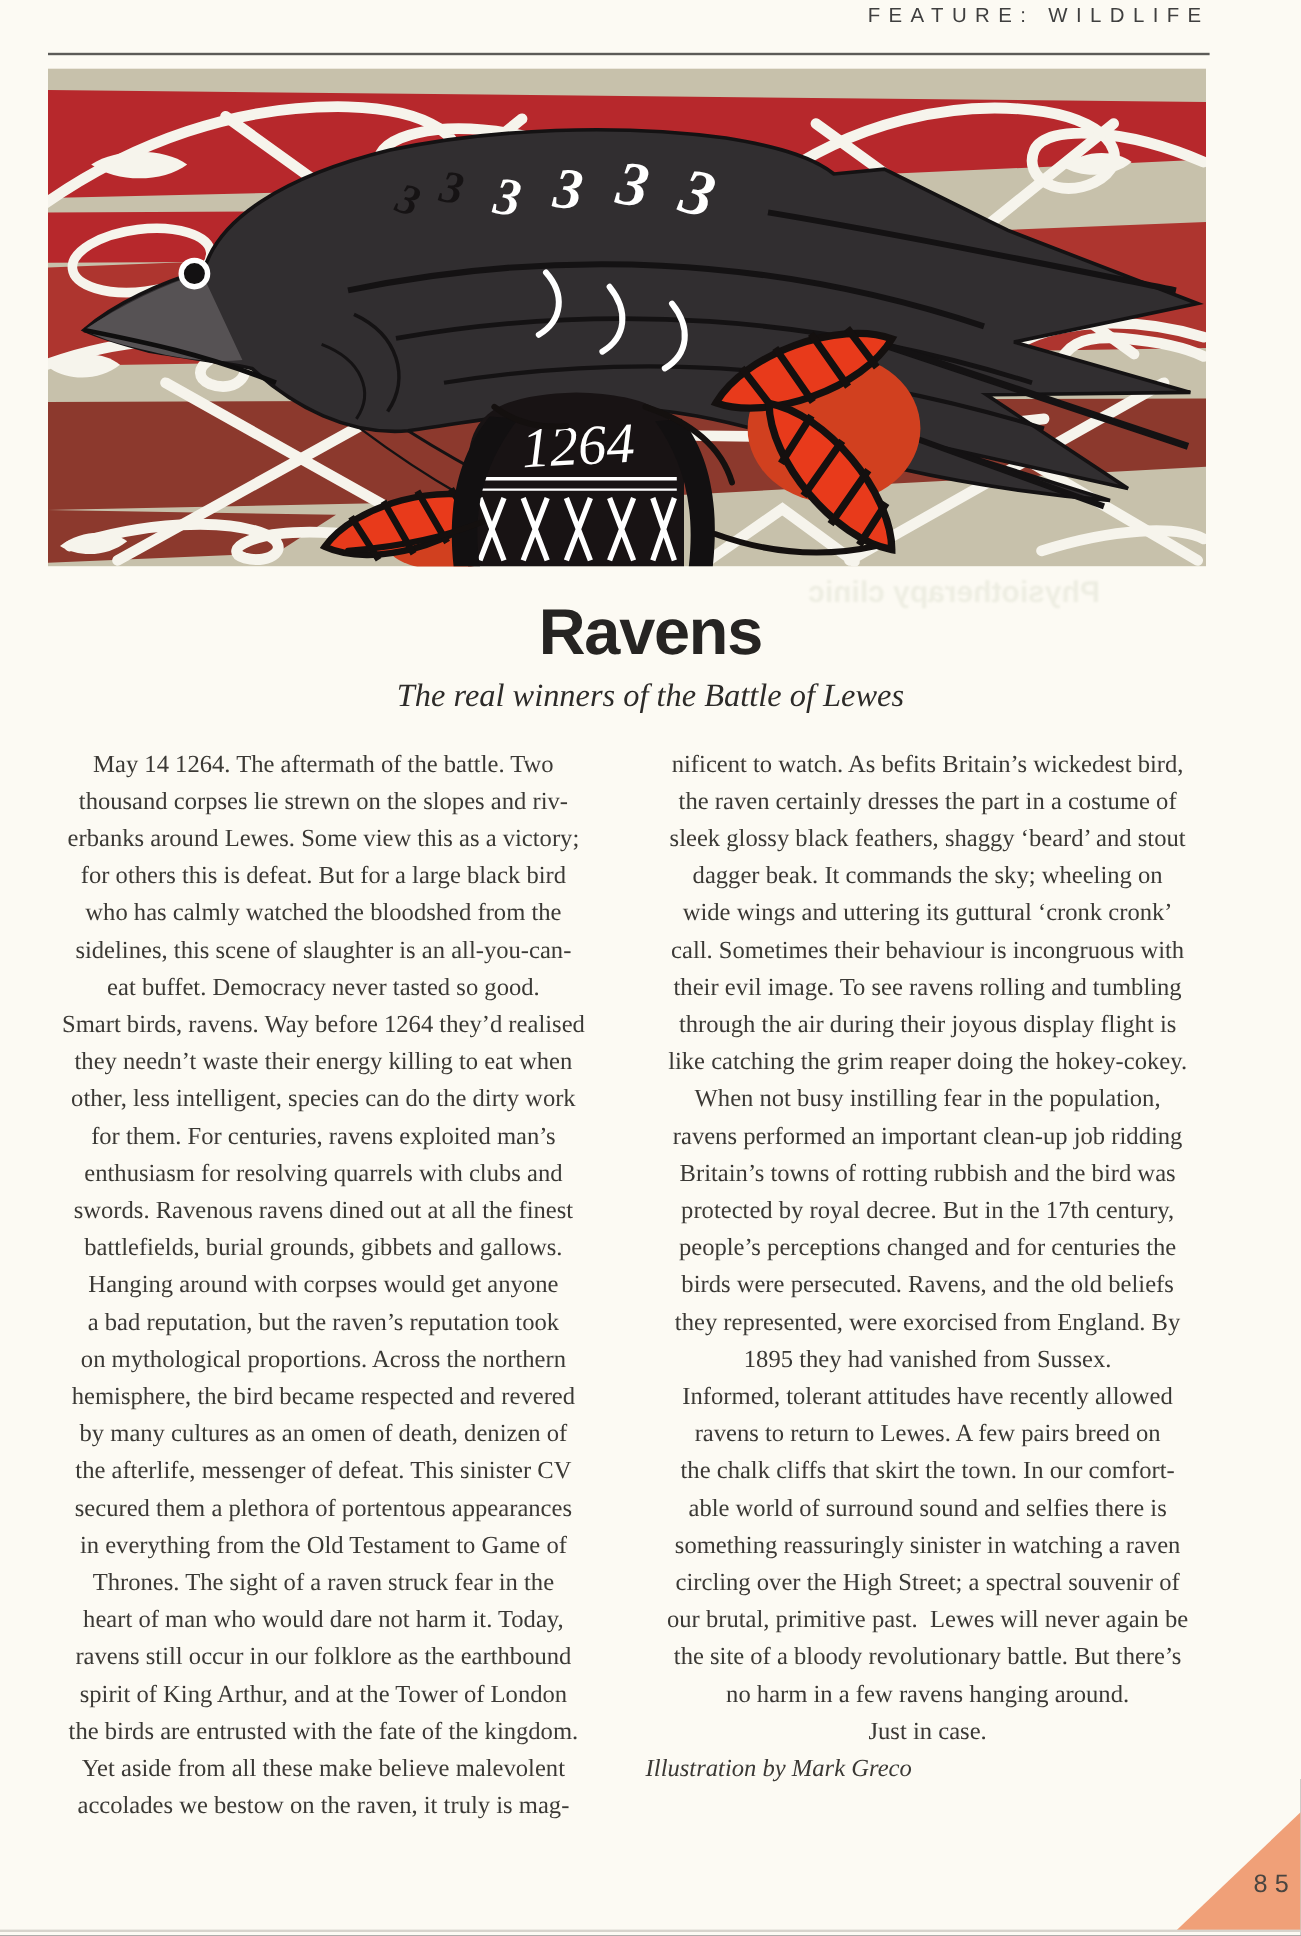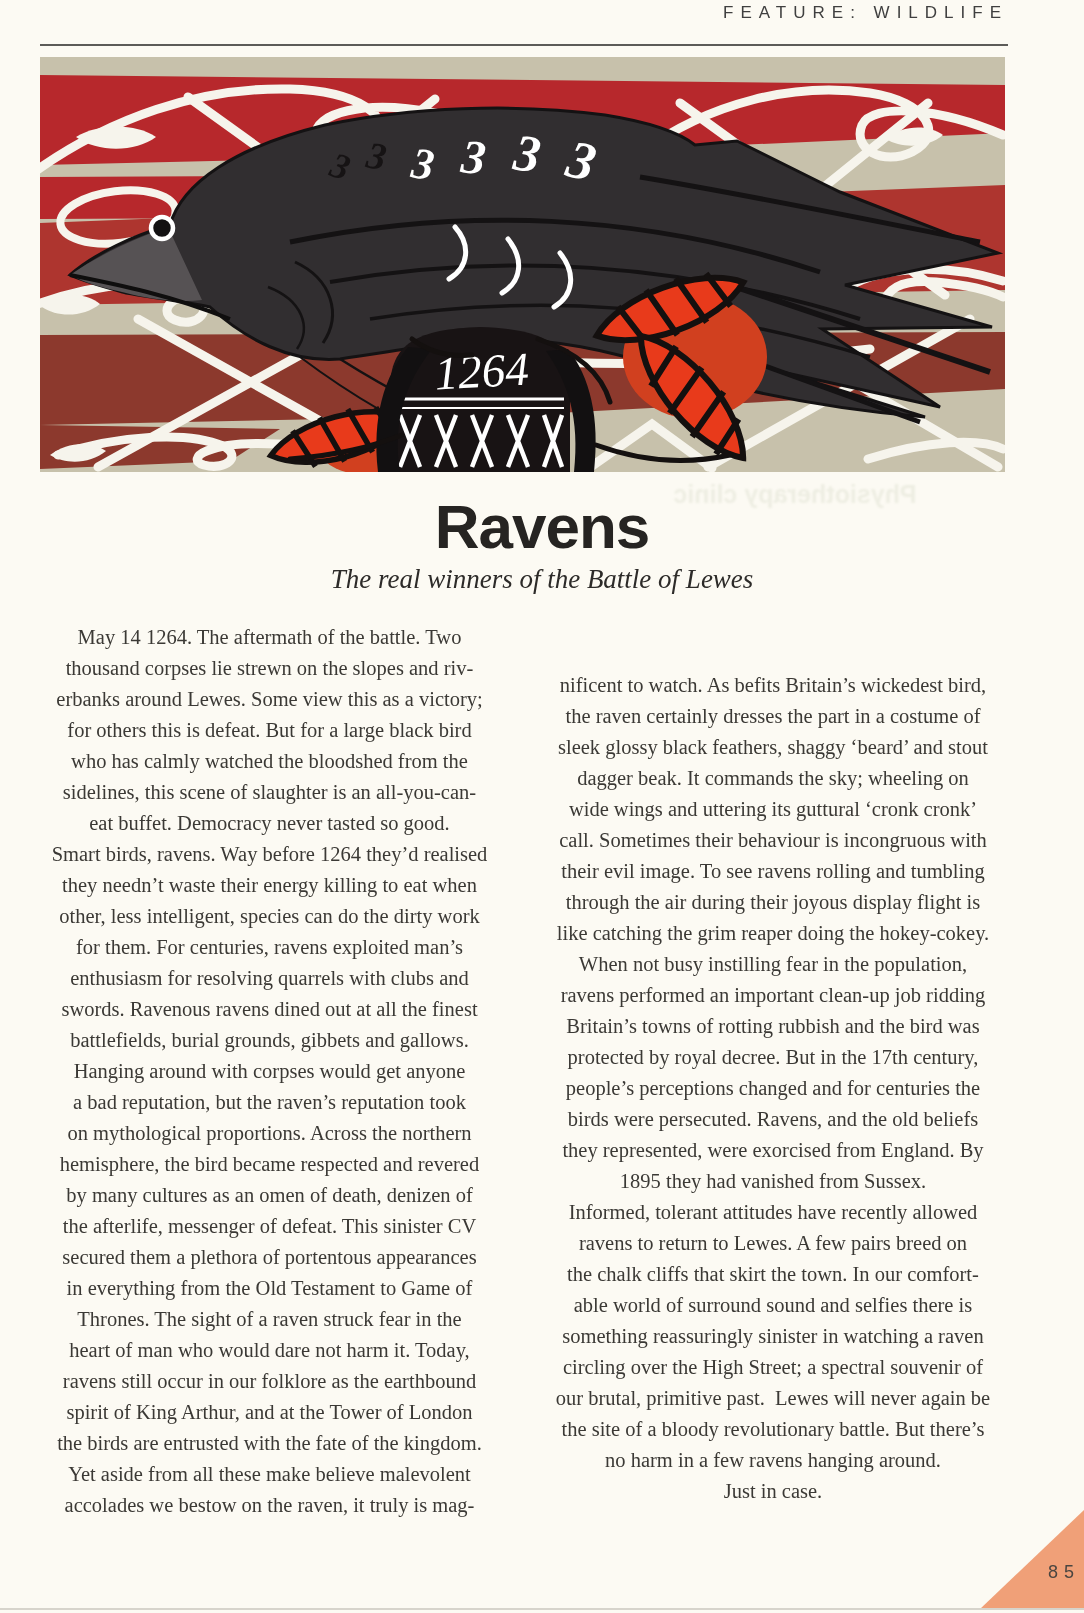--- a/index.html
+++ b/index.html
@@ -22,43 +22,43 @@
   }
   .ghost-text {
     position:absolute; top:480px; left:630px; width:330px;
     font-family:"Liberation Sans", sans-serif; font-weight:bold;
     font-size:25px; color:#8e9b74; opacity:0.13;
     transform:scaleX(-1); filter:blur(1px); text-align:center;
   }
   .article-title {
     position:absolute; top:496px; left:0; width:100%; text-align:center;
     font-family:"Liberation Sans", sans-serif; font-weight:bold;
-    font-size:62px; line-height:62px; letter-spacing:-1px; color:#262422;
+    font-size:54px; line-height:62px; letter-spacing:-1px; color:#262422;
   }
   .article-subtitle {
     position:absolute; top:564px; left:0; width:100%; text-align:center;
     font-style:italic; font-size:27px; color:#2d2b29;
   }
   .col {
     position:absolute; top:622px; font-size:20.5px; line-height:31px;
     color:#3b3935;
   }
   .col .body-text { white-space:pre;text-align:center; }
   .col-left  { left:22px;  width:495px; }
-  .col-right { left:538px; width:470px;margin-top:48px; }
+  .col-right { left:538px; width:470px; }
   .byline { font-style:italic; white-space:pre; }
   .corner-triangle {
     position:absolute; left:980px; top:1510px; width:104px; height:99px;
     background:#f0a078;
     clip-path:polygon(100% 0, 100% 100%, 0 100%);
   }
   .page-number {
     position:absolute; right:4px; bottom:26px;
     font-family:"Liberation Sans", sans-serif;
-    font-size:18px; letter-spacing:6px; color:#4a4540;
+    font-size:21px; letter-spacing:6px; color:#4a4540;
   }
   .bottom-rule {
     position:absolute; left:0; top:1608px; width:100%; height:2px;
     background:#d7d4cc;
   }
   svg text.drum-year {
     font-family:"Liberation Serif", serif; font-style:italic;
     font-size:47px; fill:#ffffff;
   }
   svg text.feather-num {
@@ -233,20 +233,21 @@
 Informed, tolerant attitudes have recently allowed
 ravens to return to Lewes. A few pairs breed on
 the chalk cliffs that skirt the town. In our comfort-
 able world of surround sound and selfies there is
 something reassuringly sinister in watching a raven
 circling over the High Street; a spectral souvenir of
 our brutal, primitive past.  Lewes will never again be
 the site of a bloody revolutionary battle. But there’s
 no harm in a few ravens hanging around.
 Just in case.</div>
+    <div class="byline">Illustration by Mark Greco</div>
   </div>
 
   <div class="corner-triangle">
     <span class="page-number">85</span>
   </div>
 
   <div class="bottom-rule"></div>
 
 </div>
 

